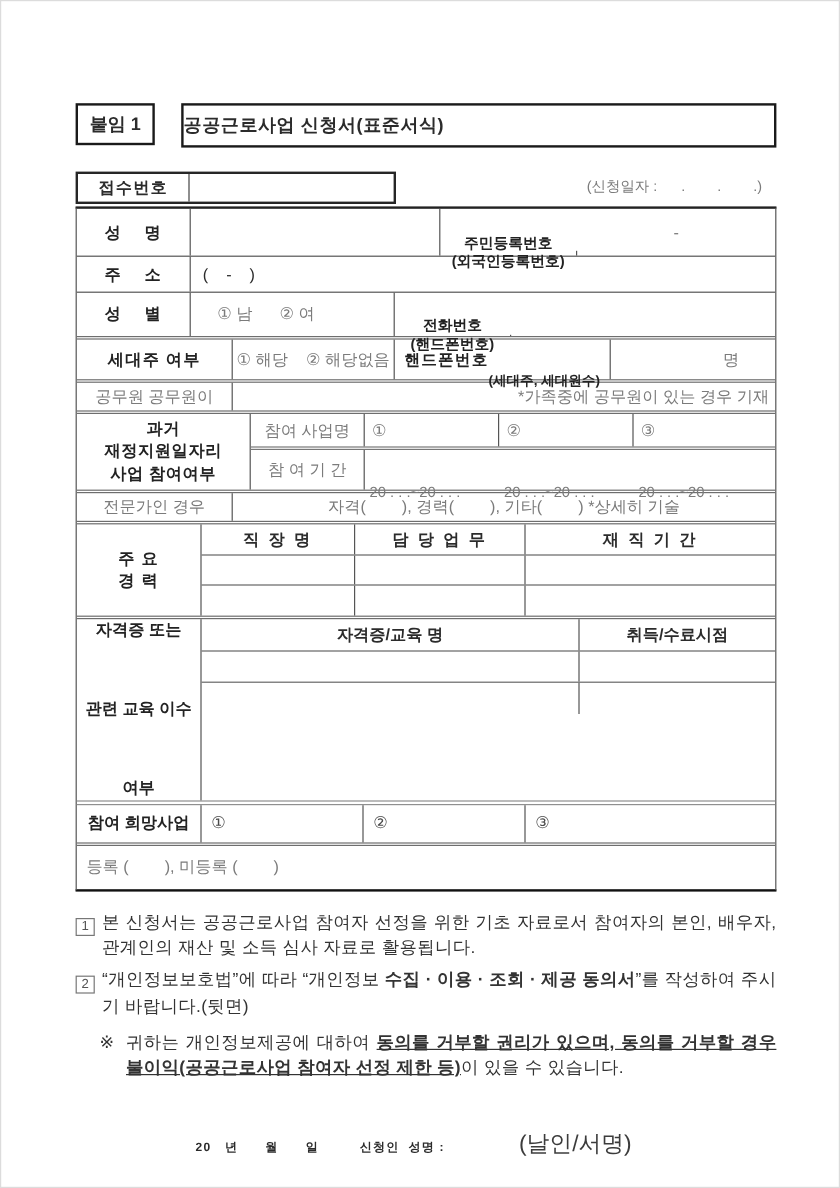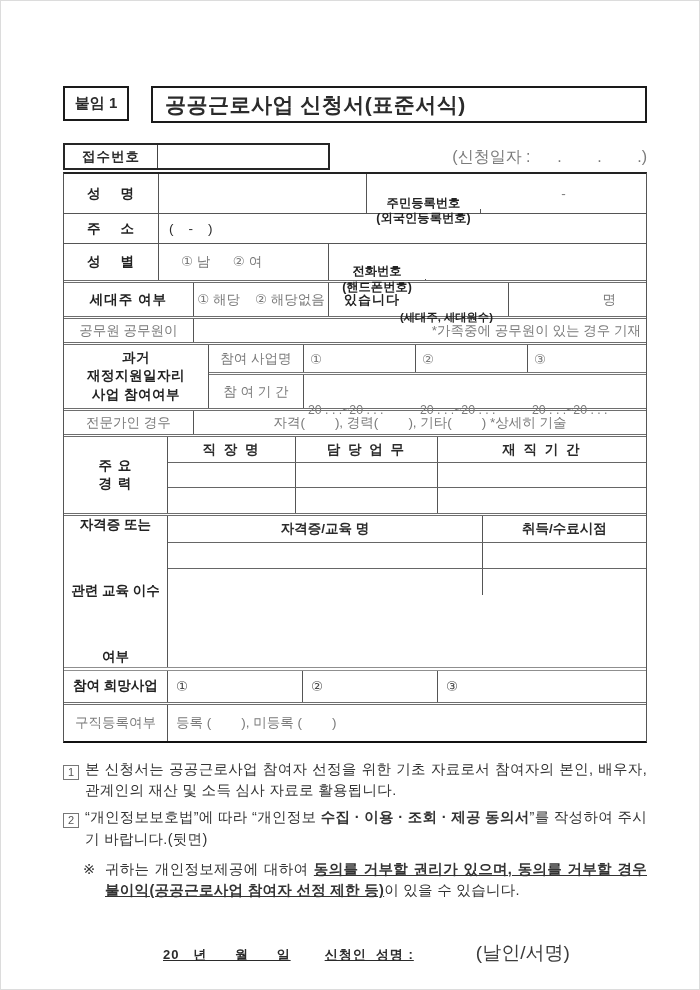--- a/index.html
+++ b/index.html
@@ -7,29 +7,29 @@
   .page { position:relative; width:700px; height:990px; background:#fff;
           border:1px solid #dcdcdc; overflow:hidden; color:#2b2b2b; }
   .content { position:absolute; left:62px; top:85px; width:584px; }
 
   
   .hdr { display:flex; align-items:stretch; }
   .hdr-tag { border:2px solid #1a1a1a; width:66px; height:35px; display:flex;
              align-items:center; justify-content:center; font-weight:700; font-size:15px; }
   .hdr-gap { width:22px; }
   .hdr-title { border:2px solid #1a1a1a; flex:1; height:37px; display:flex; align-items:center;
-               padding-left:12px; font-weight:700; font-size:21px; letter-spacing:0.5px; }
+               padding-left:0; font-weight:700; font-size:15px; letter-spacing:0.5px; }
 
   
   .receipt-wrap { position:relative; margin-top:20px; height:27px; }
   .receipt { display:flex; width:267px; height:27px; border:2px solid #262626; }
   .receipt .lbl { width:93px; border-right:1px solid #444; display:flex; align-items:center;
                   justify-content:center; font-weight:700; font-size:13.5px; letter-spacing:1px; }
   .receipt .val { flex:1; }
-  .apply-date { position:absolute; right:0; top:4px; color:#7b7b7b; font-size:16px; white-space:pre; }
+  .apply-date { position:absolute; right:12px; top:4px; color:#7b7b7b; font-size:12px; white-space:pre; }
 
   
   .tbl { margin-top:2px; border-left:1px solid #555; border-right:1px solid #555;
          border-top:2px solid #222; border-bottom:2px solid #111; }
   .row { display:flex; border-bottom:1px solid #555; align-items:stretch; }
   .row:last-child { border-bottom:none; }
   .sep { border-bottom:3px double #6e6e6e; }
   .sep-thick { border-bottom:4px double #8f8f8f; }
   .cell { border-right:1px solid #555; display:flex; align-items:center; justify-content:center;
           font-size:13.5px; }
@@ -76,21 +76,21 @@
                    line-height:13px; padding:0 4px; }
   .note-body { flex:1; text-align:justify; letter-spacing:0.3px; }
   .consent { display:flex; margin-top:8px; padding-left:20px; }
   .consent-marker { flex:0 0 22px; font-size:14.5px; }
   .consent-body { flex:1; text-align:justify; letter-spacing:0.3px; }
   .emph { font-weight:700; text-decoration:underline; }
   .b { font-weight:700; }
 
   
   .signature { margin-top:38px; display:flex; align-items:baseline; padding-left:100px; }
-  .sig-left { font-weight:700; font-size:13px; white-space:pre; letter-spacing:1px;text-decoration:underline; }
+  .sig-left { font-weight:700; font-size:10px; white-space:pre; letter-spacing:1px; }
   .sig-right { margin-left:62px; font-size:19px; color:#3c3c3c; white-space:pre; }
 </style>
 </head>
 <body>
 
 <div class="page">
   <div class="content">
 
     <div class="hdr">
       <div class="hdr-tag">붙임 1</div>
@@ -130,21 +130,21 @@
           <span>전화번호</span>
           <span>(핸드폰번호)</span>
         </div>
         <div class="cell last" style="flex:1"></div>
       </div>
 
       <div class="row h36 sep">
         <div class="cell col-b1 bold">세대주 여부</div>
         <div class="cell hh-opt gray pre">① 해당    ② 해당없음</div>
         <div class="cell hh-cnt">
-          <span class="bold" style="font-size:13px;">있습니다</span>
+          <span class="bold" style="font-size:13px;">핸드폰번호</span>
             <span class="bold small" style="font-size:11.3px; letter-spacing:0;">(세대주, 세대원수)</span>
         </div>
         <div class="cell last unit-cell gray" style="flex:1">명</div>
       </div>
 
       <div class="row h26 sep">
         <div class="cell col-b1 gray">공무원 공무원이</div>
         <div class="cell last gray" style="flex:1; justify-content:flex-end; padding-right:5px;">*가족중에 공무원이 있는 경우 기재</div>
       </div>
 
@@ -222,21 +222,20 @@
       </div>
 
       <div class="row h34 sep">
         <div class="cell col-c1 bold" style="letter-spacing:0;">참여 희망사업</div>
         <div class="cell des-c left" style="padding-left:8px; color:#4a4a4a;">①</div>
         <div class="cell des-c left" style="padding-left:8px; color:#4a4a4a;">②</div>
         <div class="cell last left" style="flex:1; padding-left:8px; color:#4a4a4a;">③</div>
       </div>
 
       <div class="row h36">
-        <div class="cell col-c1 gray">구직등록여부</div>
         <div class="cell last left gray pre" style="flex:1; padding-left:8px;">등록 (        ), 미등록 (        )</div>
       </div>
 
     </div>
 
     <div class="notes">
       <div class="note-item">
         <div class="note-num"><span>1</span></div>
         <div class="note-body">본 신청서는 공공근로사업 참여자 선정을 위한 기초 자료로서 참여자의 본인, 배우자, 관계인의 재산 및 소득 심사 자료로 활용됩니다.</div>
       </div>

